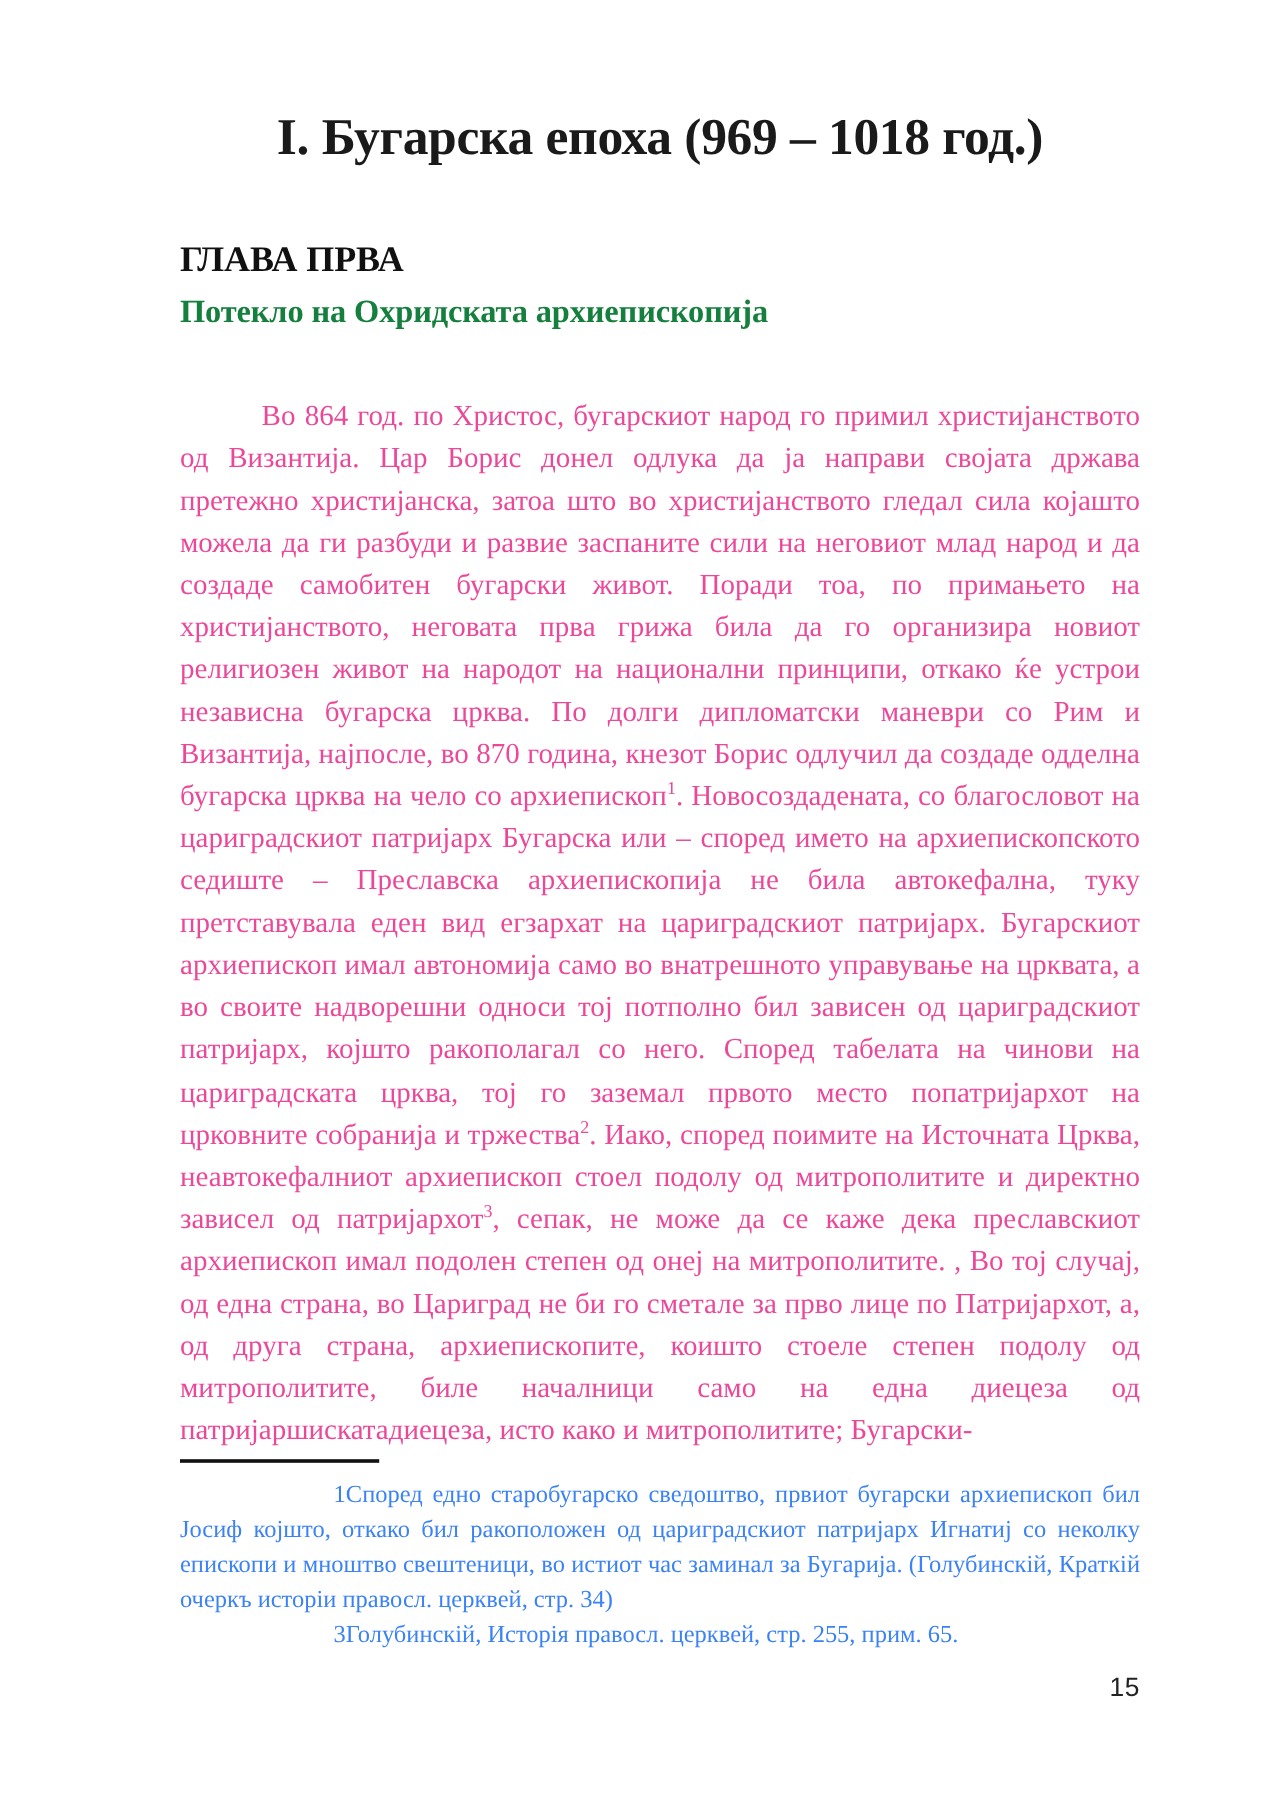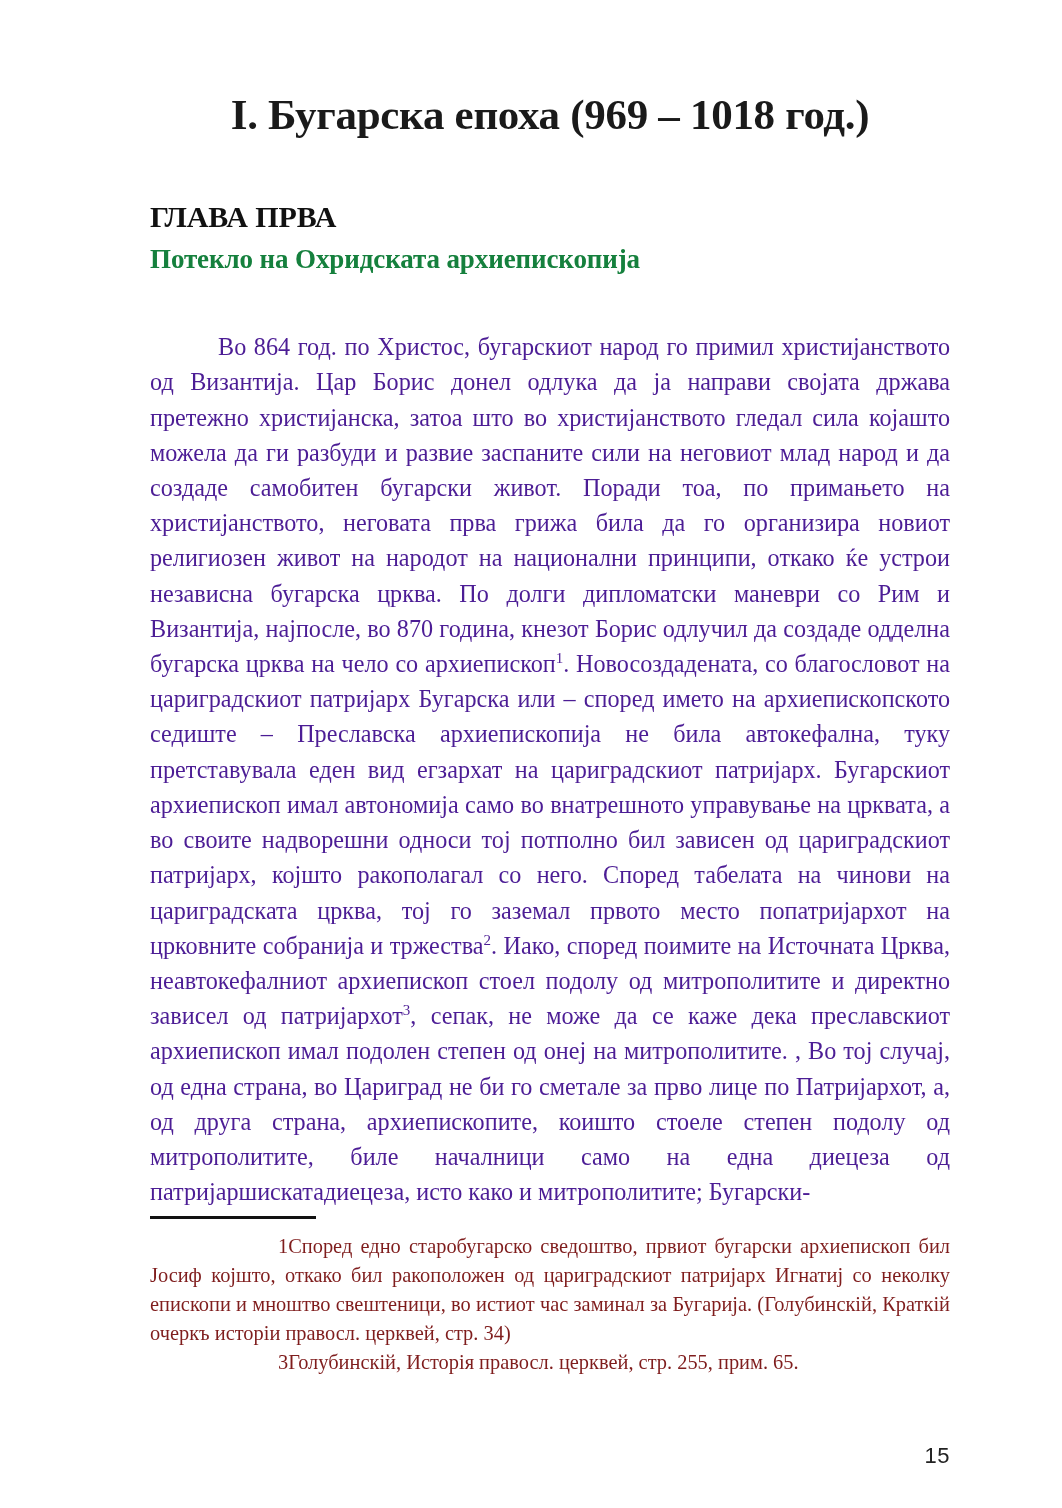--- a/index.html
+++ b/index.html
@@ -69,21 +69,21 @@
 
   
   .body-text {
     margin: 0;
     margin-top: 52px;
     font-size: 24.2px;
     line-height: 35.2px;
     text-align: justify;
     text-justify: inter-word;
     text-indent: 68px;
-    color: #4c1d95;
+    color: #ec4899;
     hyphens: manual;
   }
   .body-text sup {
     font-size: 0.62em;
     vertical-align: super;
     line-height: 0;
   }
 
   
   .footnotes {
@@ -98,39 +98,39 @@
     border: 0;
     border-top: 3px solid #111111;
     margin: 0 0 13px 0;
   }
   .footnote {
     margin: 0;
     font-size: 20.4px;
     line-height: 29px;
     text-align: justify;
     text-justify: inter-word;
-    color: #7f1d1d;
+    color: #3b82f6;
   }
   .footnote.first {
     text-indent: 64px;
   }
   .footnote.short {
     text-indent: 64px;
     text-align: left;
   }
   .fn-num {
     display: inline-block;
     min-width: 38px;
   }
 
   
   .page-number {
     position: absolute;
     right: 112px;
-    top: 1443px;
+    top: 1393px;
     font-family: "Liberation Sans", "DejaVu Sans", sans-serif;
     font-size: 22px;
     color: #222222;
     letter-spacing: 0.5px;
   }
 </style>
 </head>
 <body>
 
 <div class="page">

